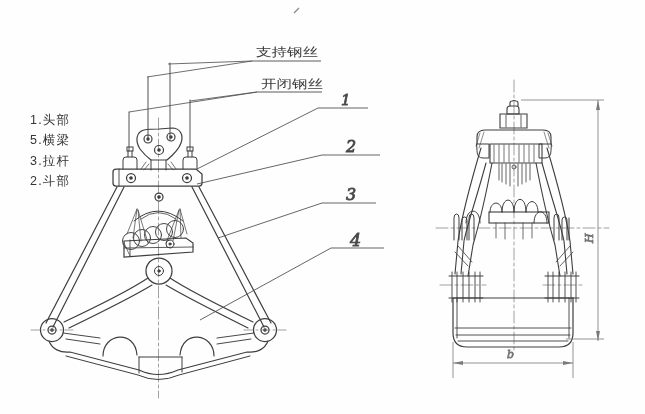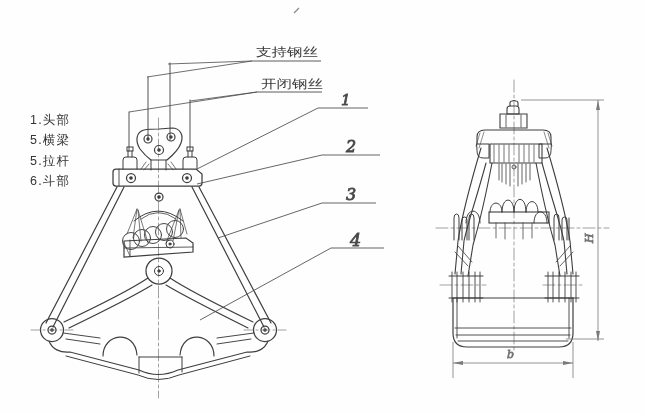--- a/index.html
+++ b/index.html
@@ -36,22 +36,22 @@
 </style>
 </head>
 <body>
 
 <div class="canvas">
 
 
   <div class="parts-list">
     <div>1.头部</div>
     <div>5.横梁</div>
-    <div>5.拉杆</div>
-    <div>6.斗部</div>
+    <div>3.拉杆</div>
+    <div>2.斗部</div>
   </div>
 
   <svg width="645" height="414" viewBox="0 0 645 414">
 
     <path d="M294 13 L299 8" stroke="#8a8a8a" stroke-width="1.2"></path>
 
     <g fill="none" stroke="var(--ink)" stroke-width="1.1" stroke-linecap="round">
 
       <g stroke="var(--dim_line)" stroke-width="0.7" stroke-dasharray="12 3 3 3">
         <path d="M158.5 118 V 398"></path>

